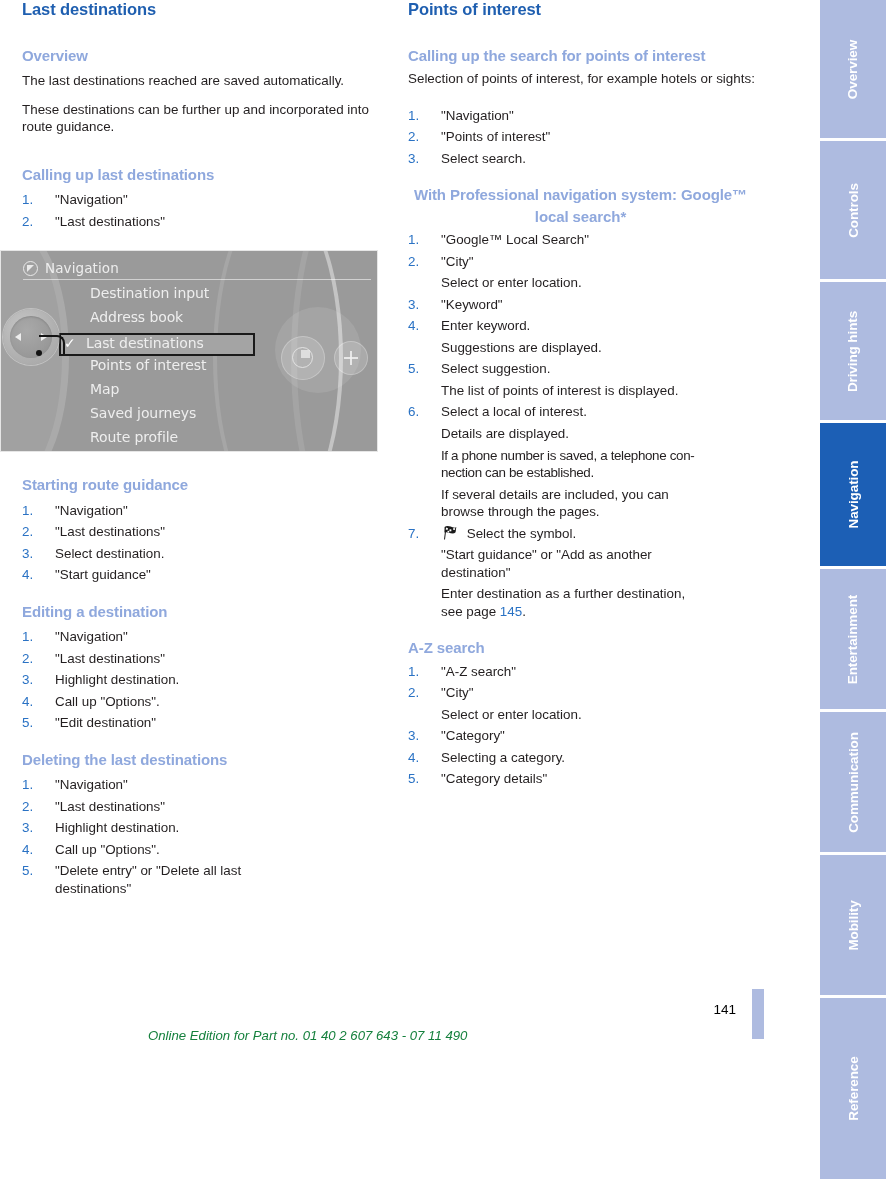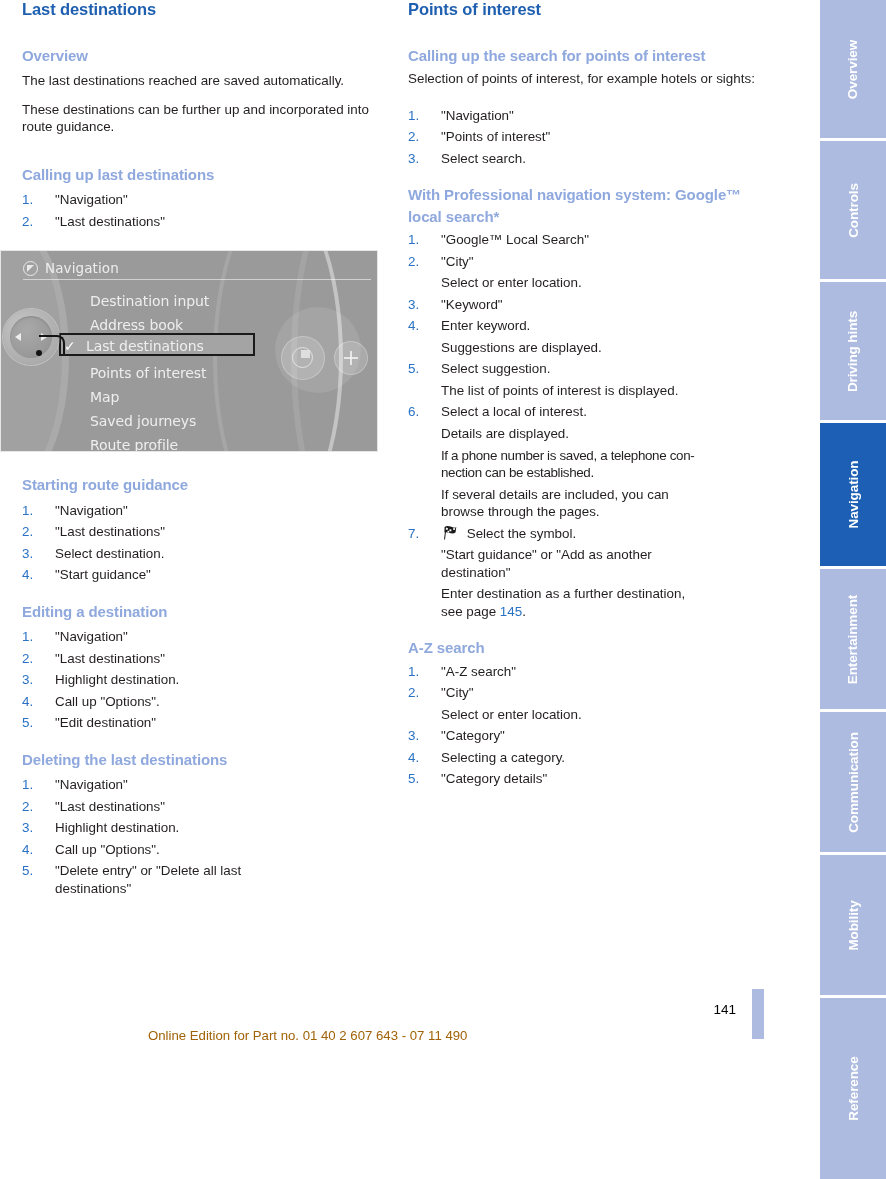--- a/index.html
+++ b/index.html
@@ -177,21 +177,21 @@
     background: rgba(255,255,255,0.55);
   }
   .ns-menu {
     position: absolute;
     left: 86px; top: 34px;
     width: 230px;
   }
   .ns-item {
     height: 24px;
     display: flex;
-    align-items: flex-end;
+    align-items: flex-start;
     color: #eeeeee;
     font-size: 14px;
     font-family: "DejaVu Sans", sans-serif;
     letter-spacing: -0.1px;
     padding-left: 3px;
   }
   .ns-item.sel {
     position: absolute;
     left: -28px;
     width: 196px;
@@ -333,22 +333,23 @@
     bottom: 10px;
     width: 12px;
     height: 50px;
     background: #aebbe0;
   }
   .edition {
     position: absolute;
     left: 148px;
     bottom: 6px;
     font-size: 13.2px;
-    color: #a16207;
+    color: #15803d;
     white-space: nowrap;
+    font-style: italic;
   }
 </style>
 </head>
 <body>
 
 <div id="page">
 
   <div class="col col-left">
 
     <h1 class="doc-title">Last destinations</h1>
@@ -513,21 +514,21 @@
         <span>"Points of interest"</span>
       </li>
       <li>
         <span class="num">3.</span>
         <span>Select search.</span>
       </li>
     </ol>
 
     <div class="gap-lg"></div>
 
-    <h2 class="sec tight" style="max-width:345px;">With Professional navigation system: Google™ local search*</h2>
+    <h2 class="sec tight" style="max-width:345px;text-align:center;">With Professional navigation system: Google™ local search*</h2>
     <ol class="steps">
       <li>
         <span class="num">1.</span>
         <span>"Google™ Local Search"</span>
       </li>
       <li>
         <span class="num">2.</span>
         <span>"City"</span>
         <div class="sub">Select or enter location.</div>
       </li>

